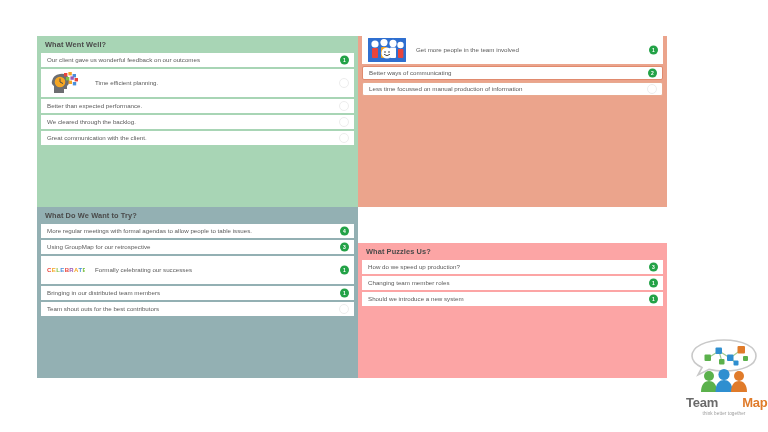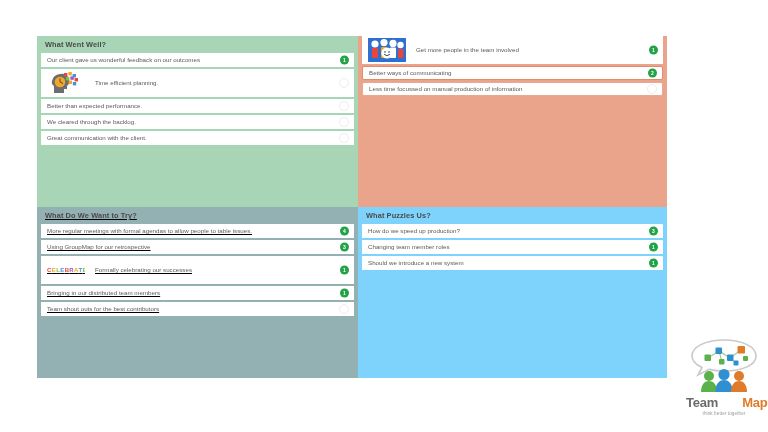--- a/index.html
+++ b/index.html
@@ -263,21 +263,21 @@
       </div>
 
       <div class="card drop-target">
         <span class="card-text">Less time focussed on manual production of information</span>
         <span class="badge empty"></span>
       </div>
 
     </div>
   </div>
 
-  <div class="quadrant" style="background:#93b0b3;text-decoration:underline;">
+  <div class="quadrant" style="background:#93b0b3;">
     <div class="q-header">What Do We Want to Try?</div>
     <div class="cards">
 
       <div class="card">
         <span class="card-text">More regular meetings with formal agendas to allow people to table issues.</span>
         <span class="badge">4</span>
       </div>
 
       <div class="card">
         <span class="card-text">Using GroupMap for our retrospective</span>
@@ -300,21 +300,21 @@
       </div>
 
       <div class="card">
         <span class="card-text">Team shout outs for the best contributors</span>
         <span class="badge empty"></span>
       </div>
 
     </div>
   </div>
 
-  <div class="quadrant" style="background:#7dd3fc;">
+  <div class="quadrant" style="background:#fca5a5;margin-top:36px;">
     <div class="q-header">What Puzzles Us?</div>
     <div class="cards">
 
       <div class="card">
         <span class="card-text">How do we speed up production?</span>
         <span class="badge">3</span>
       </div>
 
       <div class="card">
         <span class="card-text">Changing team member roles</span>

